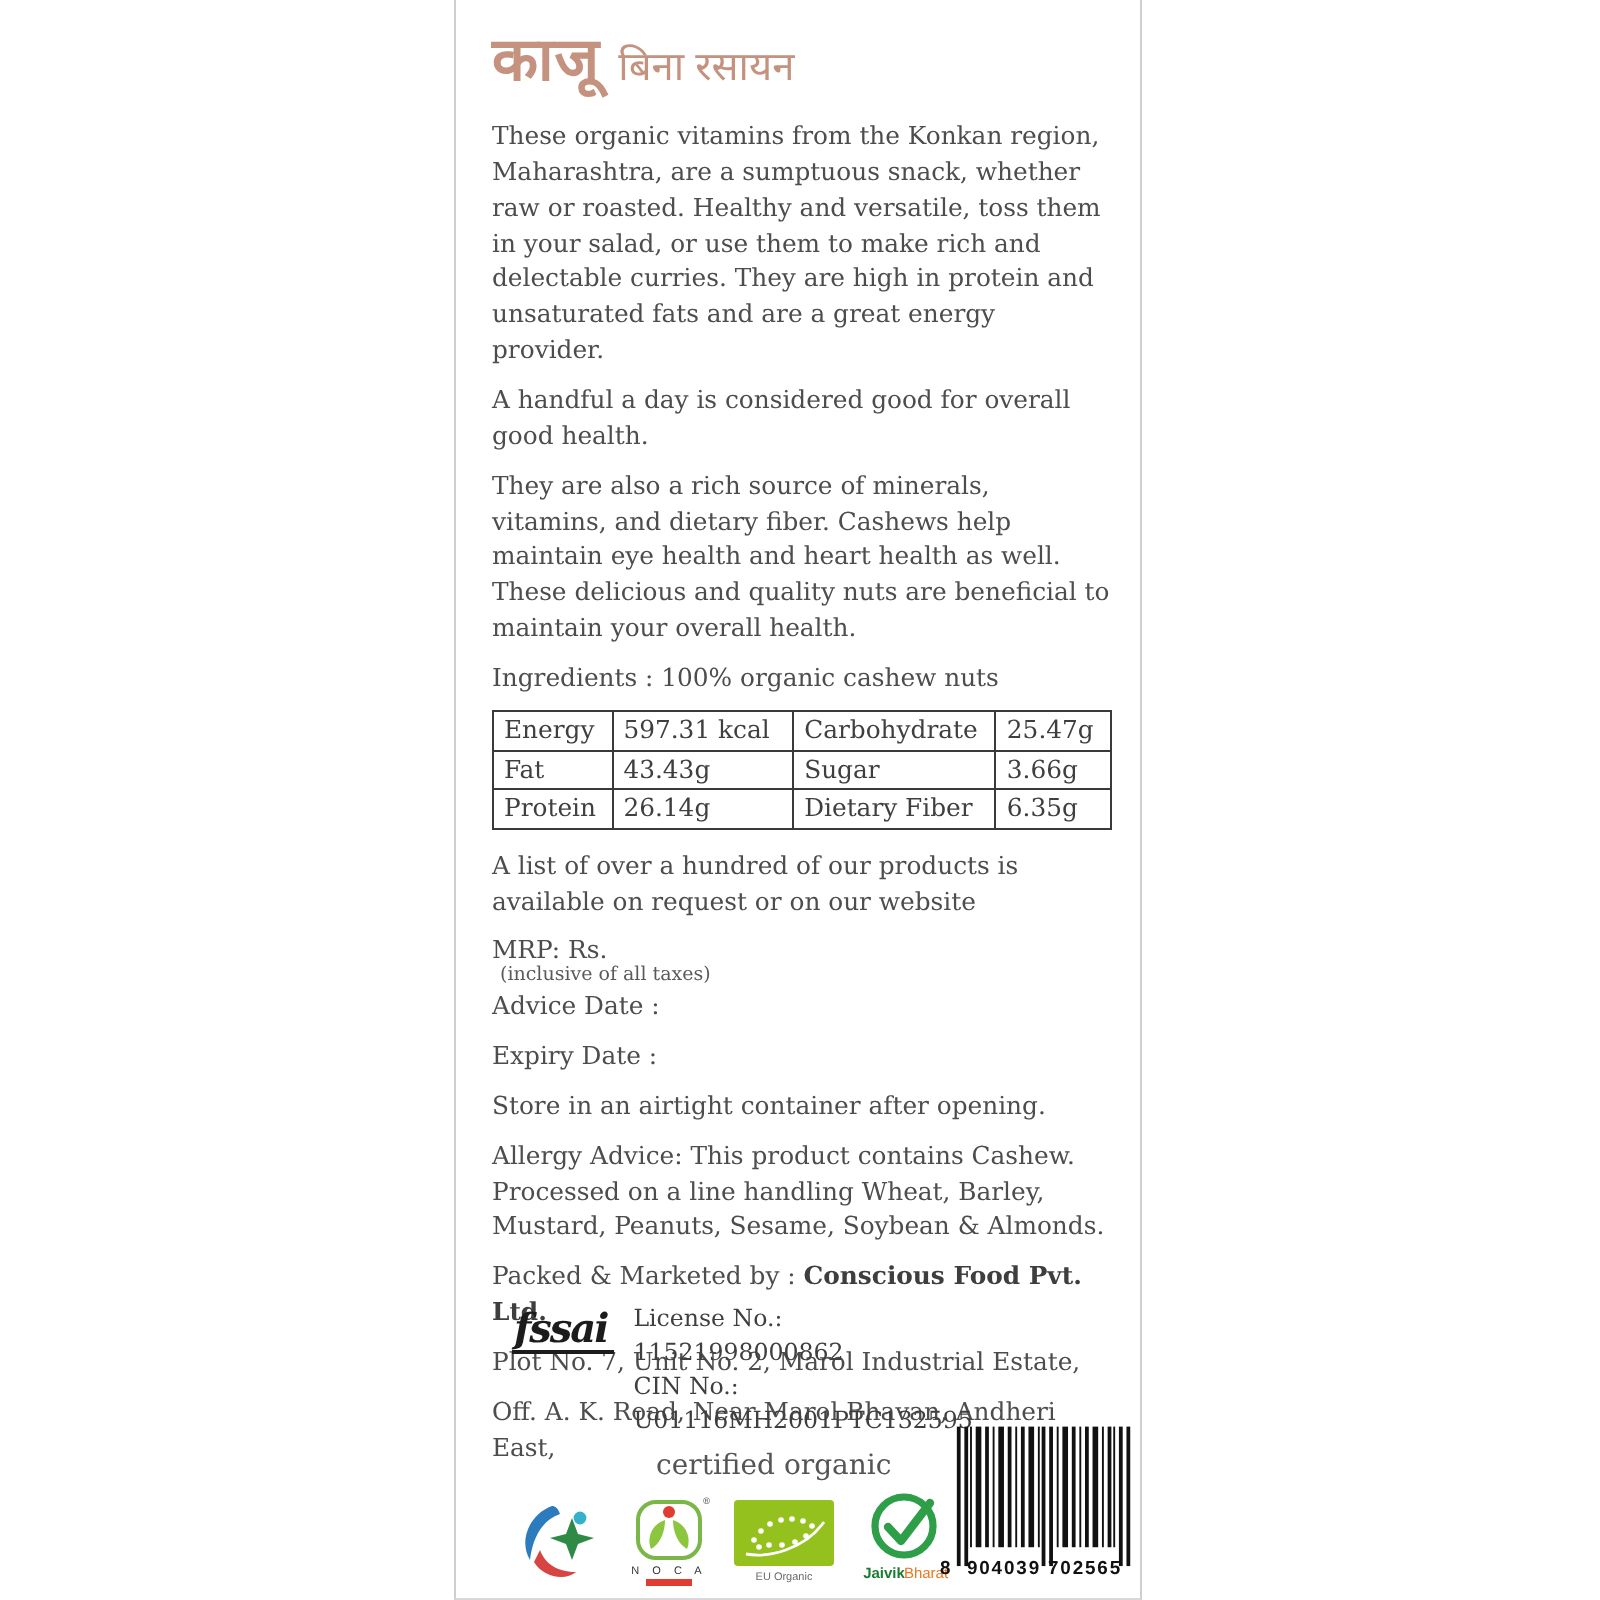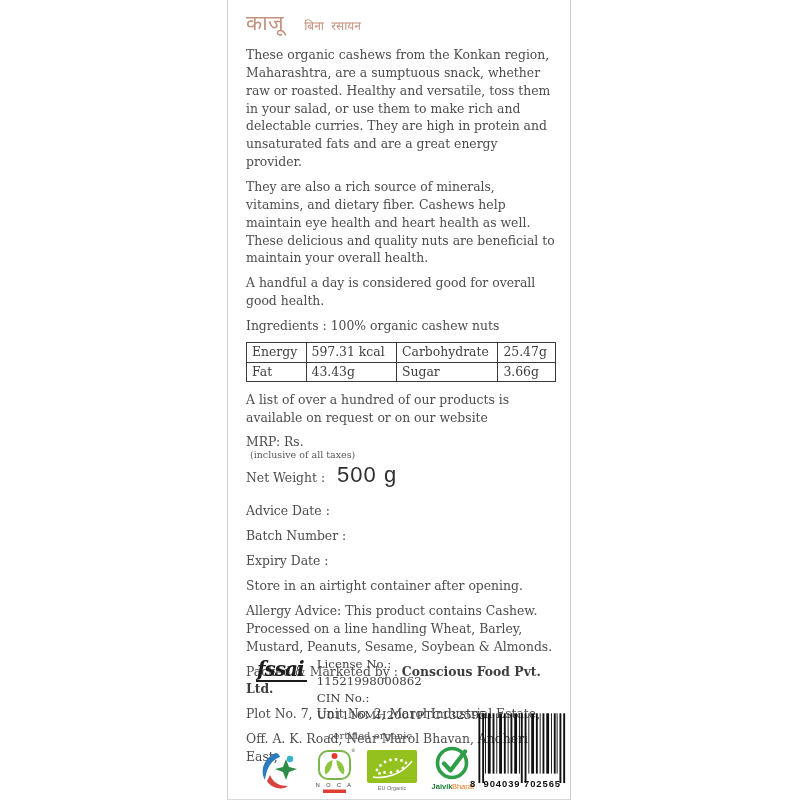--- a/index.html
+++ b/index.html
@@ -2,91 +2,92 @@
 <html><head>
 <meta charset="utf-8">
 <style>
   html,body{margin:0;padding:0;background:#ffffff;}
   .page{width:800px;height:800px;position:relative;background:#ffffff;overflow:hidden;
         font-family:"DejaVu Serif", serif;color:#4d4d4d;}
   .label{position:absolute;left:227px;top:0;width:344px;height:800px;box-sizing:border-box;
          border-left:1px solid #cfcfcf;border-right:1px solid #cfcfcf;border-bottom:1px solid #d8d8d8;
          padding:6px 14px 0 18px;background:#fff;position:absolute;}
   .title{margin:2px 0 10px;color:#c4927e;}
-  .t-main{font-family:"DejaVu Sans", sans-serif;font-weight:normal;font-size:21px;letter-spacing:0.5px;}
-  .t-sub{font-family:Liberation Mono, monospace;font-size:12px;margin-left:15px;}
+  .t-main{font-family:"DejaVu Sans", sans-serif;font-weight:bold;font-size:30px;letter-spacing:0.5px;}
+  .t-sub{font-family:Liberation Sans, sans-serif;font-size:20px;margin-left:4px;}
   p.body,div.body{font-size:12.4px;line-height:1.44;margin:0 0 7px;color:#4d4d4d;}
   .ingredients{margin-bottom:2px;}
   table.nutrition{border-collapse:collapse;margin:2px 0 9px;font-size:12.4px;color:#3f3f3f;}
   table.nutrition td{border:1.4px solid #3a3a3a;padding:1px 5px;line-height:1.35;}
   td.c1{width:50px;} td.c2{width:96px;} td.c3{width:92px;margin-left:20px;} td.c4{width:48px;margin-left:28px;}
   .mrp-line{font-size:12.4px;margin-top:2px;}
   .taxes{font-size:9.5px;color:#5a5a5a;margin:0 4px 2px;}
   .netweight{font-size:12.4px;margin:0 0 15px;}
   .nw-value{font-family:"Liberation Sans", sans-serif;font-size:22px;color:#2f2f2f;margin-left:8px;letter-spacing:1px;}
   .field{font-size:12.4px;margin:0 0 9px;}
   .field.gap{margin-bottom:10px;}
   .storage{margin-bottom:8px;}
   .addr{margin:0;line-height:1.44;}
   .bold{font-weight:bold;color:#3e3e3e;}
   .bottom{position:absolute;left:28px;bottom:3px;width:240px;}
   .fssai-row{display:flex;align-items:flex-start;gap:10px;margin-bottom:6px;}
   .fssai{font-style:italic;font-weight:bold;font-size:20px;color:#1c1c1c;border-bottom:2px solid #1c1c1c;
          line-height:1.05;padding:0 3px 0 1px;letter-spacing:-1px;margin-top:3px;}
   .lic{font-size:11.8px;color:#3f3f3f;line-height:1.45;}
-  .cert-head{font-size:10px;color:#555;margin:0 0 3px 72px;}
+  .cert-head{font-size:14px;color:#555;margin:0 0 3px 72px;}
   .logos-row{display:flex;align-items:center;gap:11px;}
   .logo{display:block;}
   .barcode{position:absolute;right:3px;bottom:8px;width:98px;height:80px;}
   .barcode svg{display:block;width:98px;height:80px;}
 </style>
 </head>
 <body>
 
 <div class="page">
   <div class="label">
 
     <div class="title">
       <span class="t-main">काजू</span>
       <span class="t-sub">बिना रसायन</span>
     </div>
 
-    <p class="body">These organic cashews from the Konkan region, Maharashtra, are a sumptuous snack, whether raw or roasted. Healthy and versatile, toss them in your salad, or use them to make rich and delectable curries. They are high in protein and unsaturated fats and are a great energy provider.</p>
+    <p class="body">These organic vitamins from the Konkan region, Maharashtra, are a sumptuous snack, whether raw or roasted. Healthy and versatile, toss them in your salad, or use them to make rich and delectable curries. They are high in protein and unsaturated fats and are a great energy provider.</p>
+    <p class="body">A handful a day is considered good for overall good health.</p>
     <p class="body">They are also a rich source of minerals, vitamins, and dietary fiber. Cashews help maintain eye health and heart health as well. These delicious and quality nuts are beneficial to maintain your overall health.</p>
-    <p class="body">A handful a day is considered good for overall good health.</p>
     <p class="body ingredients">Ingredients : 100% organic cashew nuts</p>
 
     <table class="nutrition">
       <tbody>
           <tr>
         <td class="c1">Energy</td>
         <td class="c2">597.31 kcal</td>
         <td class="c3">Carbohydrate</td>
         <td class="c4">25.47g</td>
       </tr>
       <tr>
         <td class="c1">Fat</td>
         <td class="c2">43.43g</td>
         <td class="c3">Sugar</td>
         <td class="c4">3.66g</td>
       </tr>
+      <tr>
+        <td class="c1">Protein</td>
+        <td class="c2">26.14g</td>
+        <td class="c3">Dietary Fiber</td>
+        <td class="c4">6.35g</td>
+      </tr>
     </tbody>
       </table>
 
     <p class="body">A list of over a hundred of our products is available on request or on our website</p>
 
     <div class="mrp-line">MRP: Rs.</div>
     <div class="taxes">(inclusive of all taxes)</div>
-    <div class="netweight">
-      <span>Net Weight :</span>
-      <span class="nw-value">500 g</span>
-    </div>
 
     <div class="field gap">Advice Date :</div>
-    <div class="field gap">Batch Number :</div>
     <div class="field">Expiry Date :</div>
 
     <p class="body storage">Store in an airtight container after opening.</p>
     <p class="body">Allergy Advice: This product contains Cashew. Processed on a line handling Wheat, Barley, Mustard, Peanuts, Sesame, Soybean &amp; Almonds.</p>
 
     <div class="body addr">
       <span>Packed &amp; Marketed by : </span><span class="bold">Conscious Food Pvt. Ltd.</span>
     </div>
     <div class="body addr">Plot No. 7, Unit No. 2, Marol Industrial Estate,</div>
     <div class="body addr">Off. A. K. Road, Near Marol Bhavan, Andheri East,</div>

